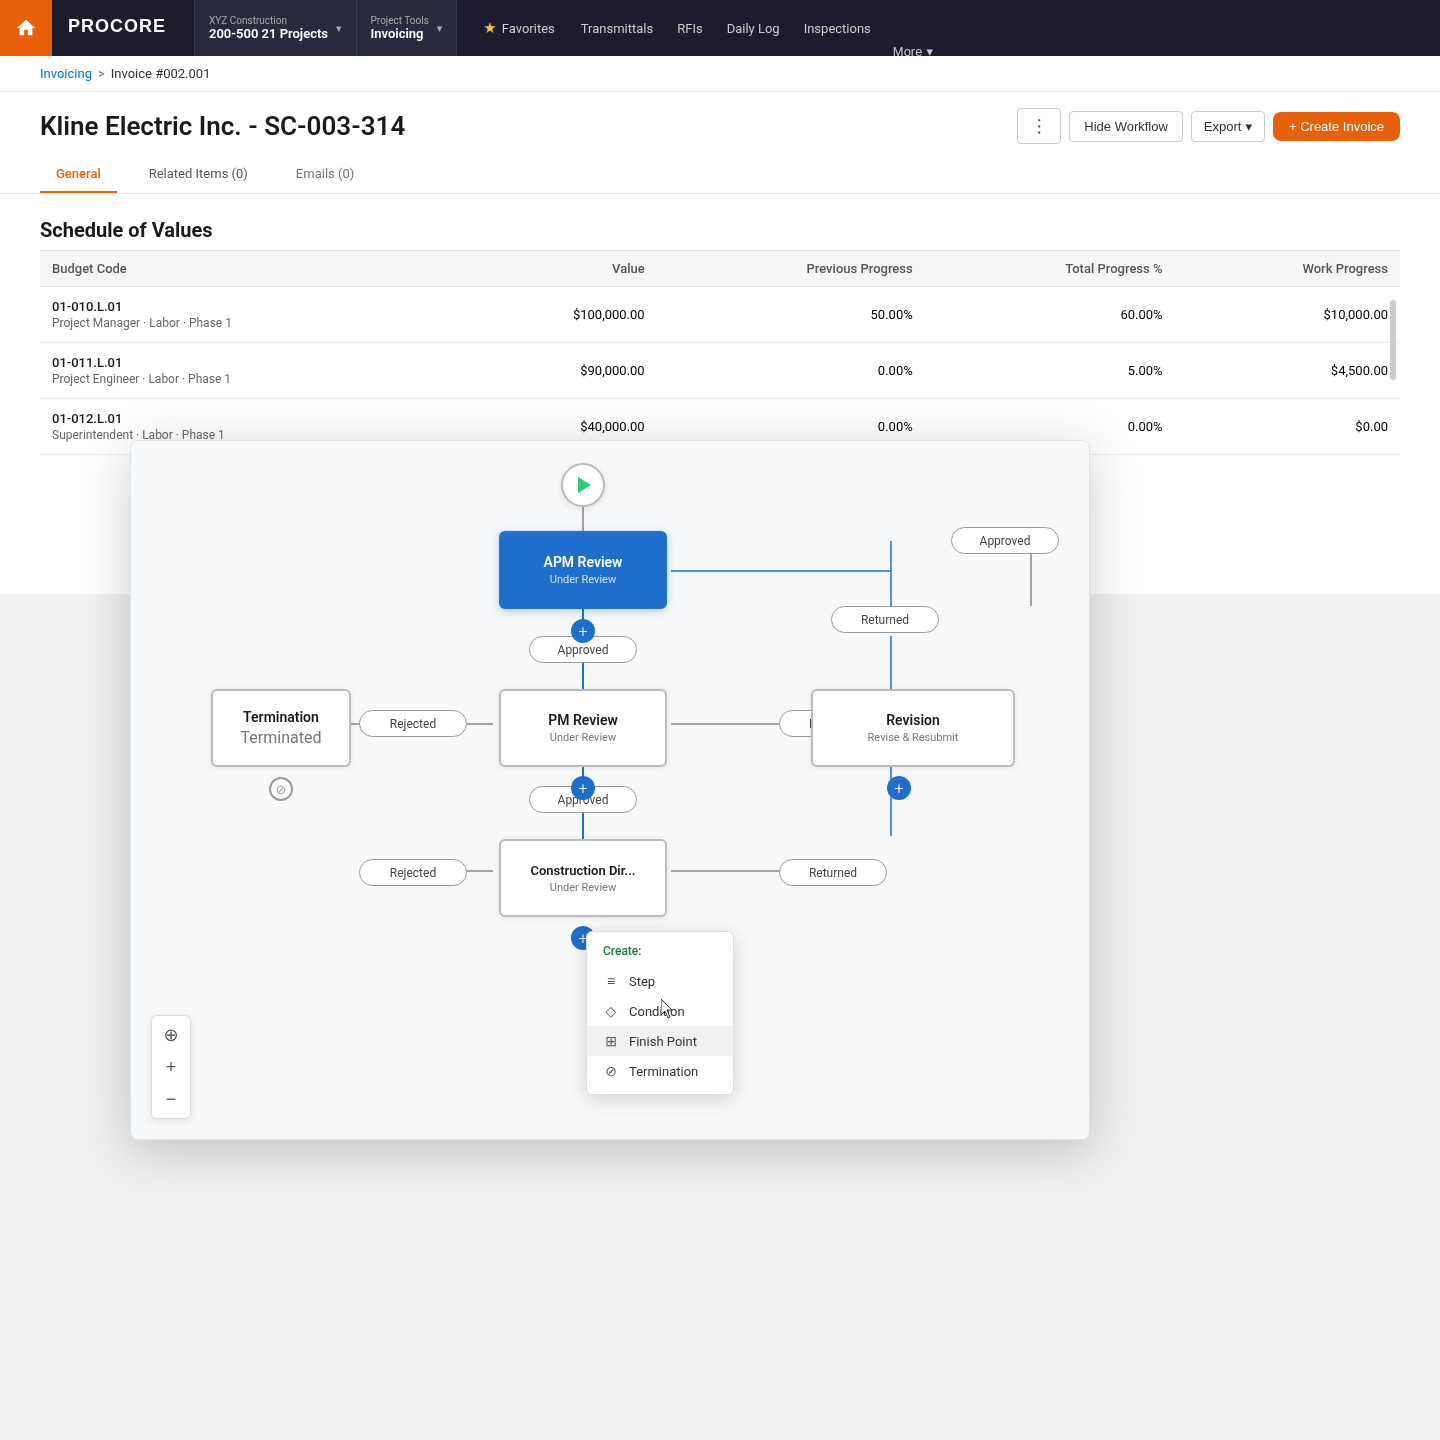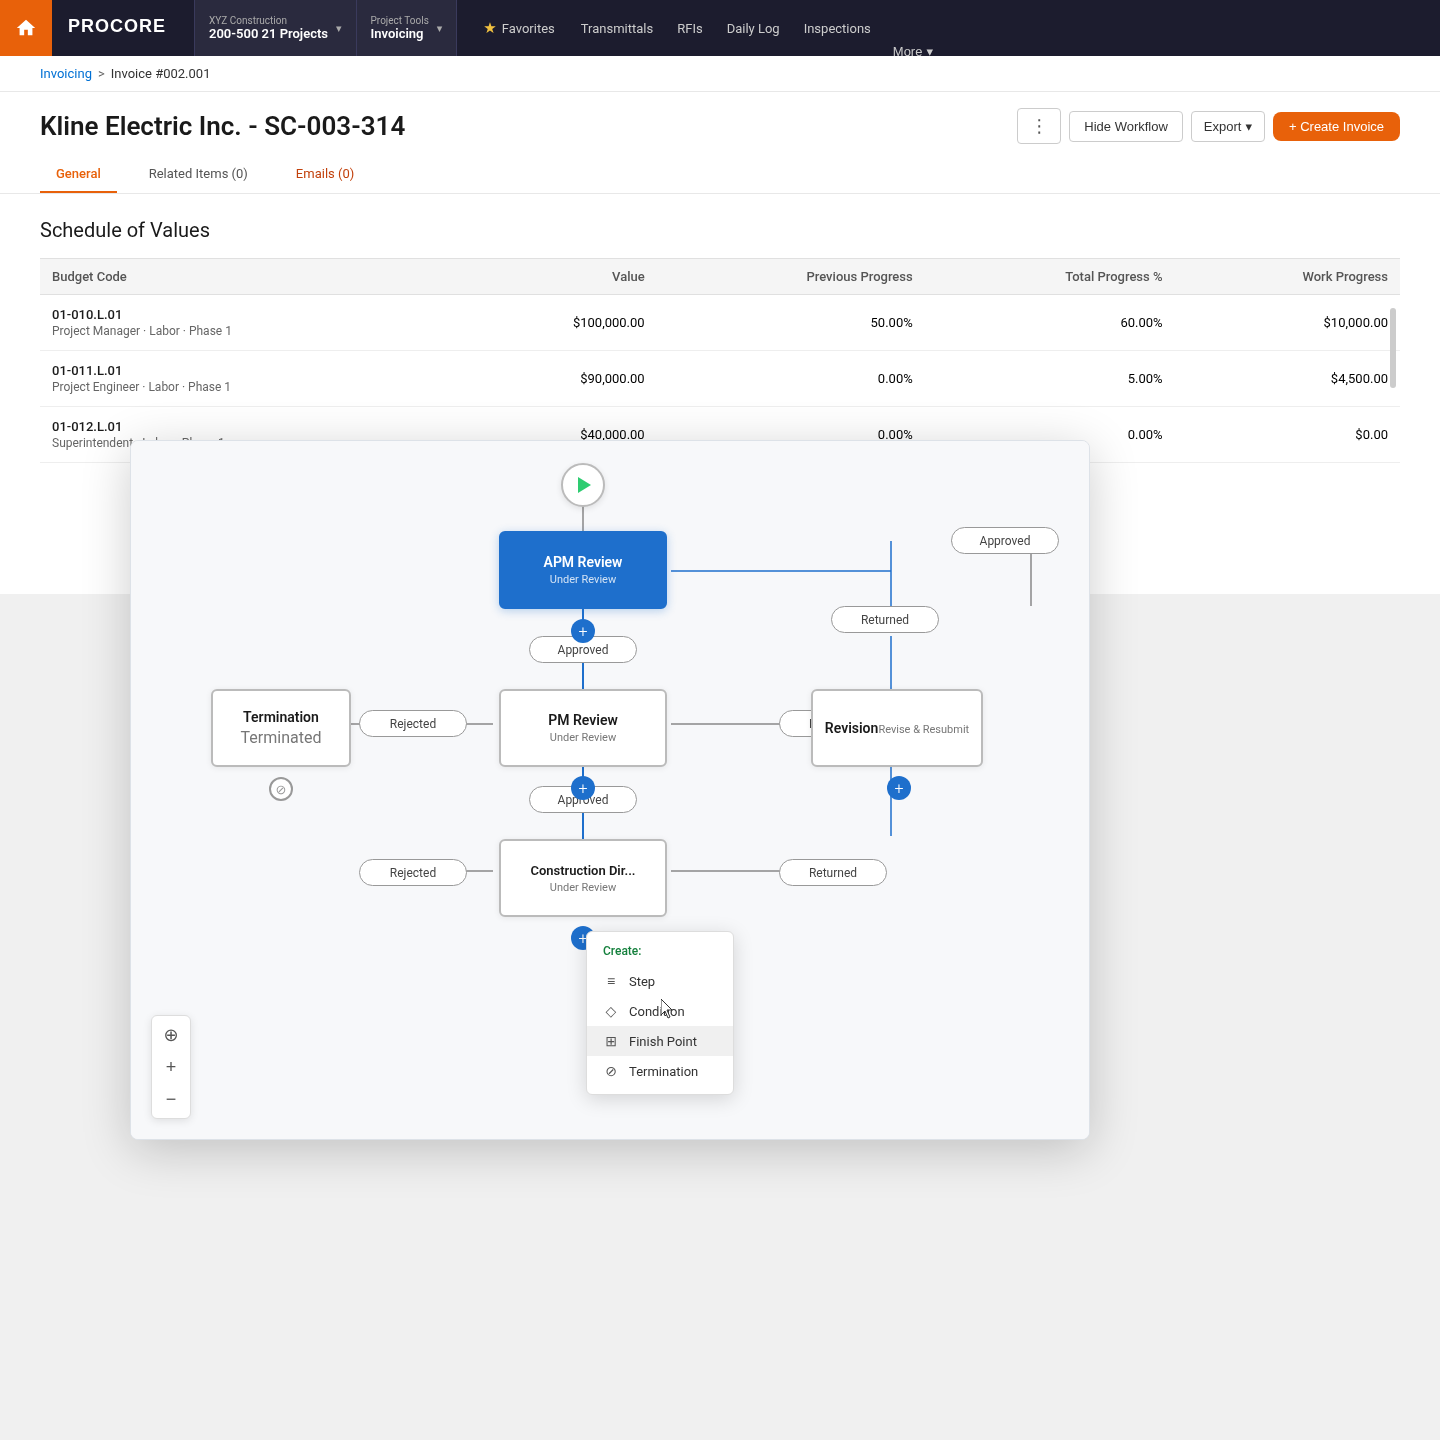--- a/index.html
+++ b/index.html
@@ -74,27 +74,27 @@
       <button style="background:#fff; border:1px solid #ccc; border-radius:4px; padding:7px 12px; cursor:pointer; font-size:13px; color:#333; display:flex; align-items:center; gap:4px;">
         <span>Export</span>
         <span>▾</span>
       </button>
       <button style="background:#e8610a; border:none; border-radius:8px; padding:7px 16px; cursor:pointer; font-size:13px; color:#fff; font-weight:500;">+ Create Invoice</button>
     </div>
   </div>
   <div style="display:flex; gap:16px;">
     <div style="padding:10px 16px; font-size:13px; color:#e8610a; cursor:pointer; border-bottom:2px solid #e8610a; font-weight:500;">General</div>
     <div style="padding:10px 16px; font-size:13px; color:#555; cursor:pointer; border-bottom:2px solid transparent;">Related Items (0)</div>
-    <div style="padding:10px 16px; font-size:13px; color:#c2410c; cursor:pointer; border-bottom:2px solid transparent;">Emails (0)</div>
+    <div style="padding:10px 16px; font-size:13px; color:#737373; cursor:pointer; border-bottom:2px solid transparent;">Emails (0)</div>
   </div>
 </div>
 
 <div style="background:#fff; padding:24px 40px; position:relative; min-height:400px;">
 
-  <h2 style="font-size:20px; font-weight:400; color:#1a1a1a; margin-bottom:16px;">Schedule of Values</h2>
+  <h2 style="font-size:20px; font-weight:700; color:#1a1a1a; margin-bottom:8px;">Schedule of Values</h2>
 
   <div style="position:relative; overflow:hidden;">
     <table style="width:100%; border-collapse:collapse; font-size:13px;">
       <thead>
         <tr>
           <th style="background:#f5f5f5; padding:10px 12px; text-align:left; color:#555; font-weight:500; border-bottom:1px solid #e0e0e0; border-top:1px solid #e0e0e0;">Budget Code</th>
           <th style="background:#f5f5f5; padding:10px 12px; text-align:right; color:#555; font-weight:500; border-bottom:1px solid #e0e0e0; border-top:1px solid #e0e0e0;">Value</th>
           <th style="background:#f5f5f5; padding:10px 12px; text-align:right; color:#555; font-weight:500; border-bottom:1px solid #e0e0e0; border-top:1px solid #e0e0e0;">Previous Progress</th>
           <th style="background:#f5f5f5; padding:10px 12px; text-align:right; color:#555; font-weight:500; border-bottom:1px solid #e0e0e0; border-top:1px solid #e0e0e0;">Total Progress %</th>
           <th style="background:#f5f5f5; padding:10px 12px; text-align:right; color:#555; font-weight:500; border-bottom:1px solid #e0e0e0; border-top:1px solid #e0e0e0;">Work Progress</th>
@@ -220,21 +220,21 @@
       <div style="color:#1a1a1a; font-size:13px; font-weight:600;">Construction Dir...</div>
       <div style="color:#777; font-size:11px; margin-top:3px;">Under Review</div>
     </div>
 
     <div style="position:absolute; top:485px; left:440px; width:24px; height:24px; border-radius:50%; background:#1e6fcc; color:#fff; font-size:16px; display:flex; align-items:center; justify-content:center; cursor:pointer; font-weight:300; z-index:5;">+</div>
 
     <div style="position:absolute; top:418px; left:228px; width:108px; height:27px; border:1.5px solid #999; border-radius:20px; background:#fff; display:flex; align-items:center; justify-content:center; cursor:pointer; font-size:12px; color:#444;">Rejected</div>
 
     <div style="position:absolute; top:418px; left:648px; width:108px; height:27px; border:1.5px solid #999; border-radius:20px; background:#fff; display:flex; align-items:center; justify-content:center; cursor:pointer; font-size:12px; color:#444;">Returned</div>
 
-    <div style="position:absolute; top:248px; left:680px; width:172px; height:78px; background:#fff; border:2px solid #bbb; border-radius:6px; display:flex; flex-direction:row; align-items:center; justify-content:center; cursor:pointer; box-shadow:0 1px 6px rgba(0,0,0,0.08);">
+    <div style="position:absolute; top:248px; left:680px; width:204px; height:78px; background:#fff; border:2px solid #bbb; border-radius:6px; display:flex; flex-direction:column; align-items:center; justify-content:center; cursor:pointer; box-shadow:0 1px 6px rgba(0,0,0,0.08);">
       <div style="color:#1a1a1a; font-size:14px; font-weight:600;">Revision</div>
       <div style="color:#777; font-size:11px; margin-top:3px;">Revise &amp; Resubmit</div>
     </div>
 
     <div style="position:absolute; top:335px; left:756px; width:24px; height:24px; border-radius:50%; background:#1e6fcc; color:#fff; font-size:16px; display:flex; align-items:center; justify-content:center; cursor:pointer; font-weight:300; z-index:5;">+</div>
 
     <div style="position:absolute; top:490px; left:455px; background:#fff; border:1px solid #ddd; border-radius:6px; box-shadow:0 4px 20px rgba(0,0,0,0.15); padding:8px 0; z-index:20; min-width:148px;">
       <div style="padding:4px 16px 8px; font-size:12px; color:#15803d; font-weight:500;">Create:</div>
       <div style="display:flex; align-items:center; gap:10px; padding:7px 16px; font-size:13px; color:#333; cursor:pointer;">
         <span style="font-size:14px; color:#555; width:16px; text-align:center;">≡</span>

